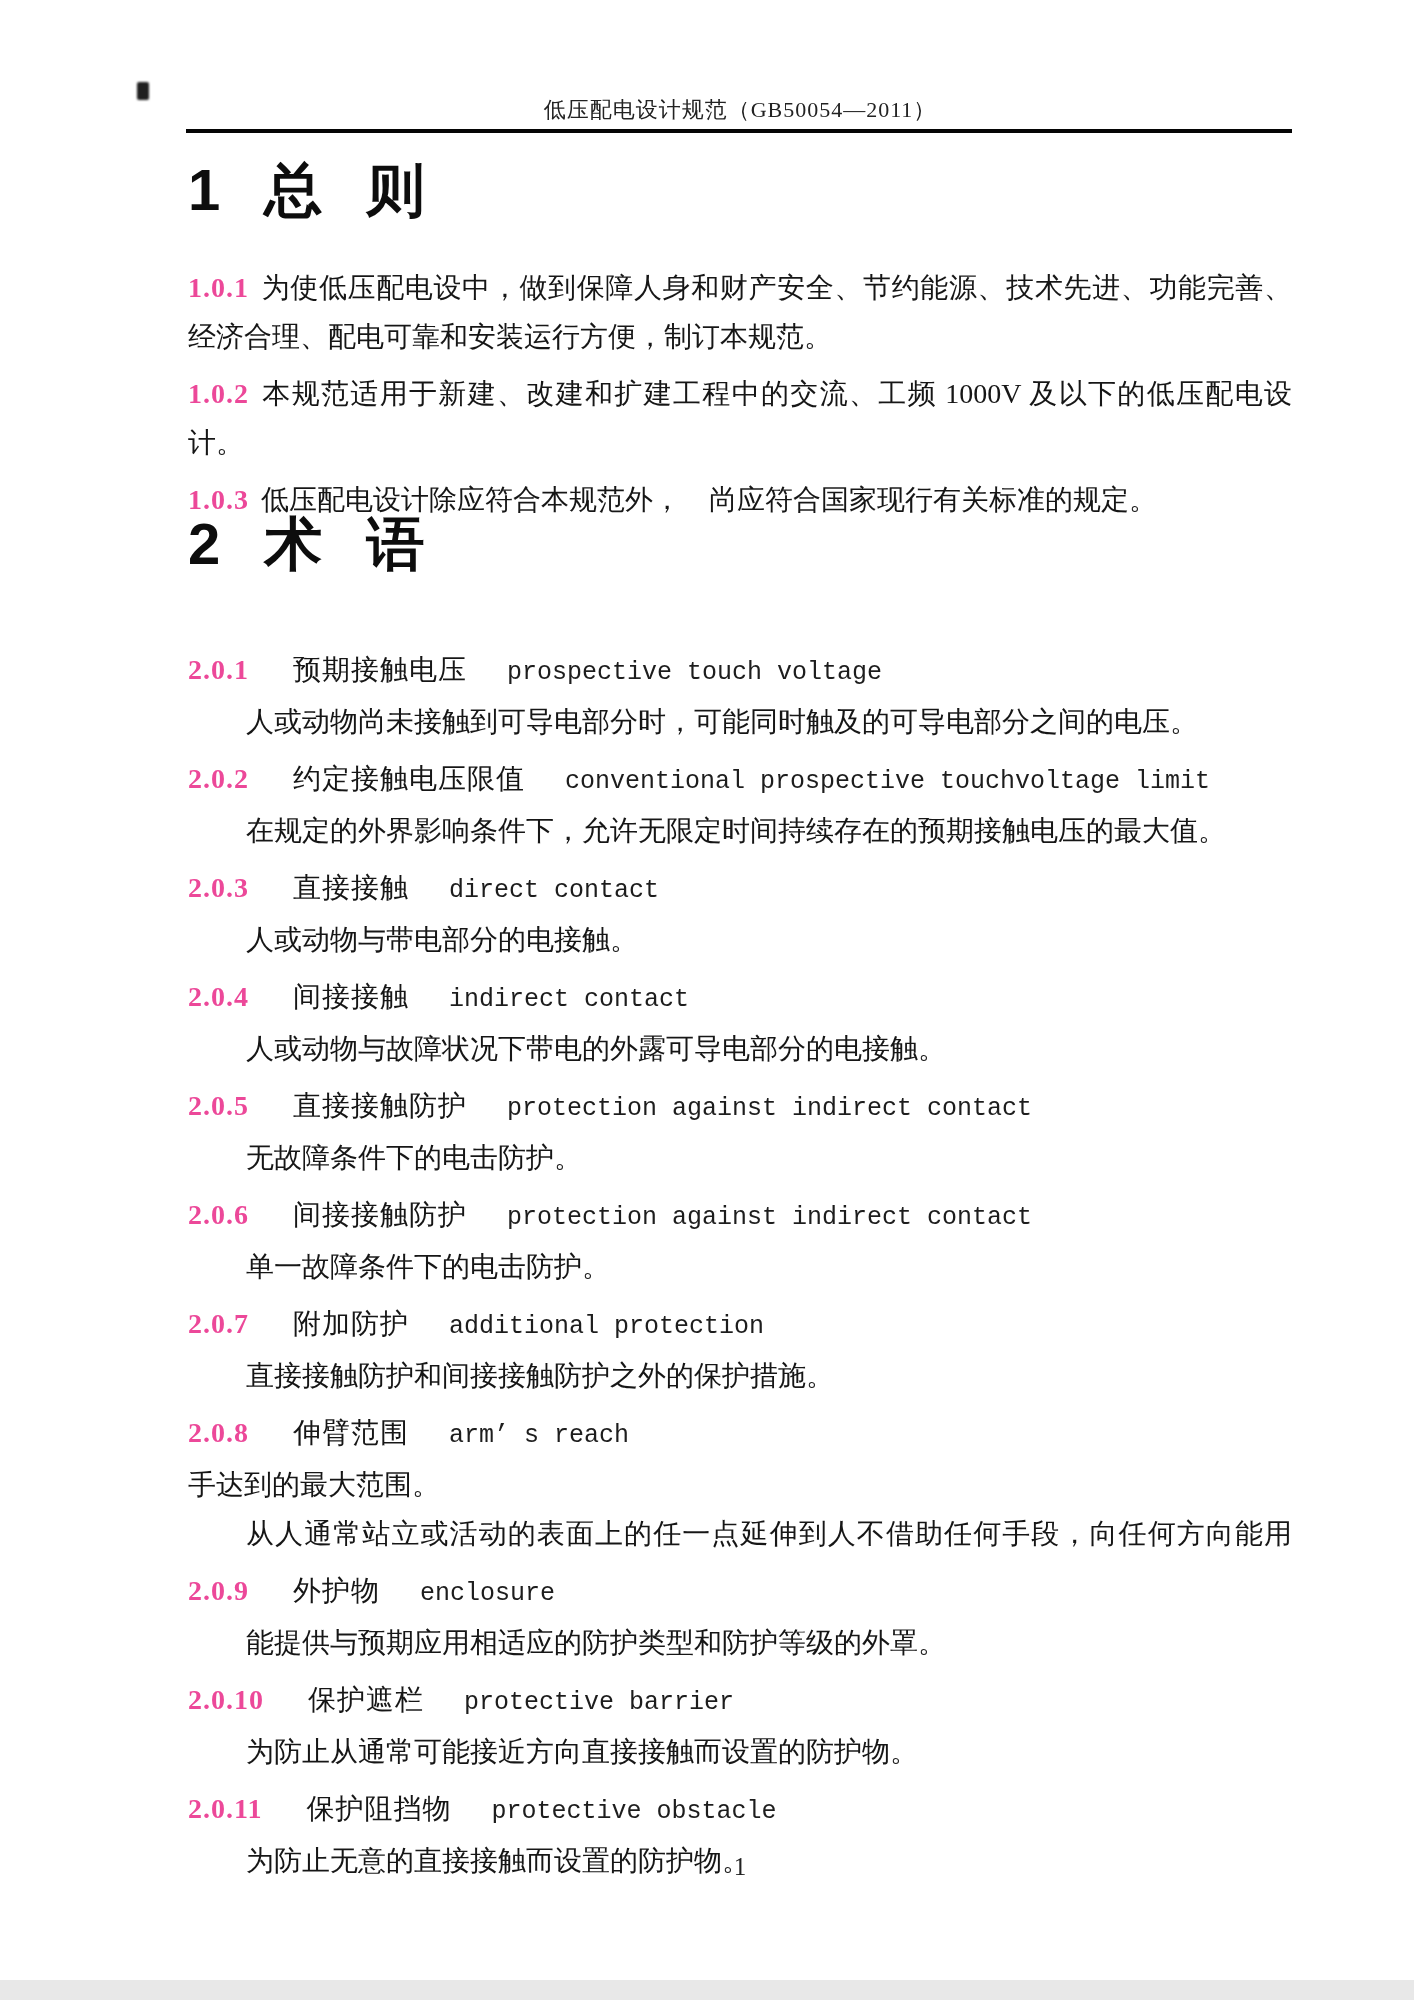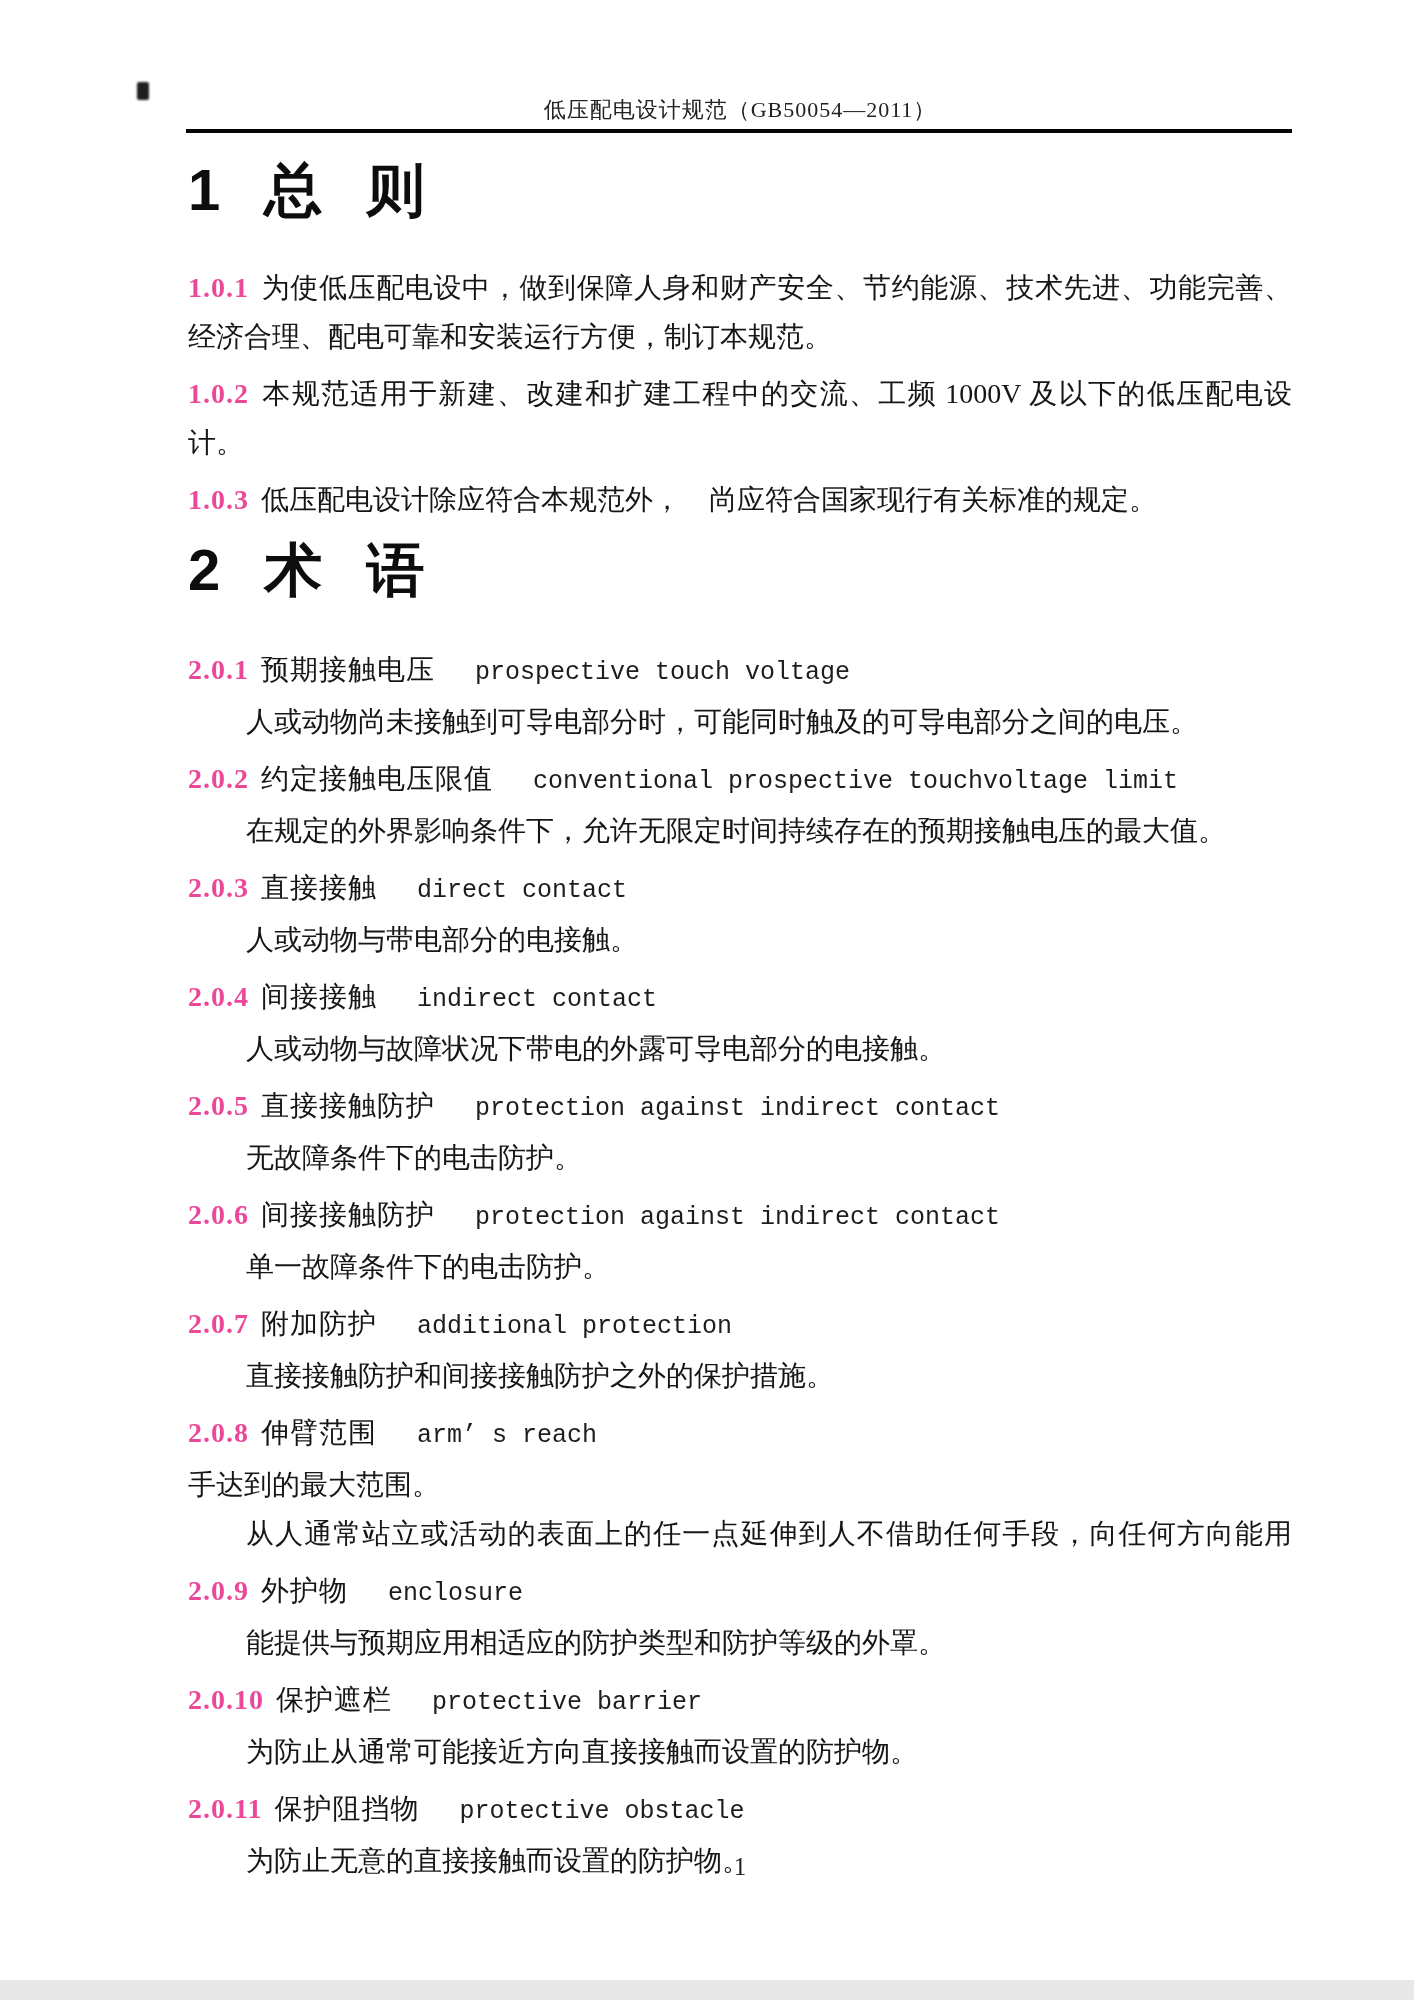--- a/index.html
+++ b/index.html
@@ -23,21 +23,21 @@
     background:#050505;
   }
   
   .chapter{
     position:absolute;left:188px;
     font-family:"Liberation Sans","DejaVu Sans",sans-serif;
     font-weight:bold;font-size:58px;line-height:58px;color:#0d0d0d;
     letter-spacing:14px;white-space:pre;
   }
   .h1{top:161px;}
-  .h2{top:541px;}
+  .h2{top:515px;}
   
   .textblock{
     position:absolute;left:188px;width:1104px;
     font-size:28px;line-height:49px;color:#161616;
   }
   .sec1{top:263px;}
   .terms{top:645px;}
   .clause{margin:0;}
   .clause + .clause{margin-top:8px;}
   .entry + .entry{margin-top:8px;}
@@ -46,21 +46,21 @@
   .num{
     font-weight:bold;letter-spacing:1px;margin-right:12px;color:#ec4899;
   }
   .def{padding-left:58px;}
   .defcont{padding-left:0;}
   .en{
     font-family:"Liberation Mono","DejaVu Sans Mono",monospace;
     font-size:25px;margin-left:40px;letter-spacing:0px;color:#1d1d1d;
     white-space:pre;
   }
-  .zh{letter-spacing:1px;}
+  .zh{letter-spacing:1px;margin-left:32px;}
   .page-footer{
     position:absolute;top:1849px;left:188px;width:1104px;
     text-align:center;font-size:25px;line-height:36px;color:#222;
   }
   
   .scan-mark{
     position:absolute;left:137px;top:82px;width:12px;height:18px;
     background:#1f1f1f;border-radius:2px;filter:blur(1px);
   }
 </style>

